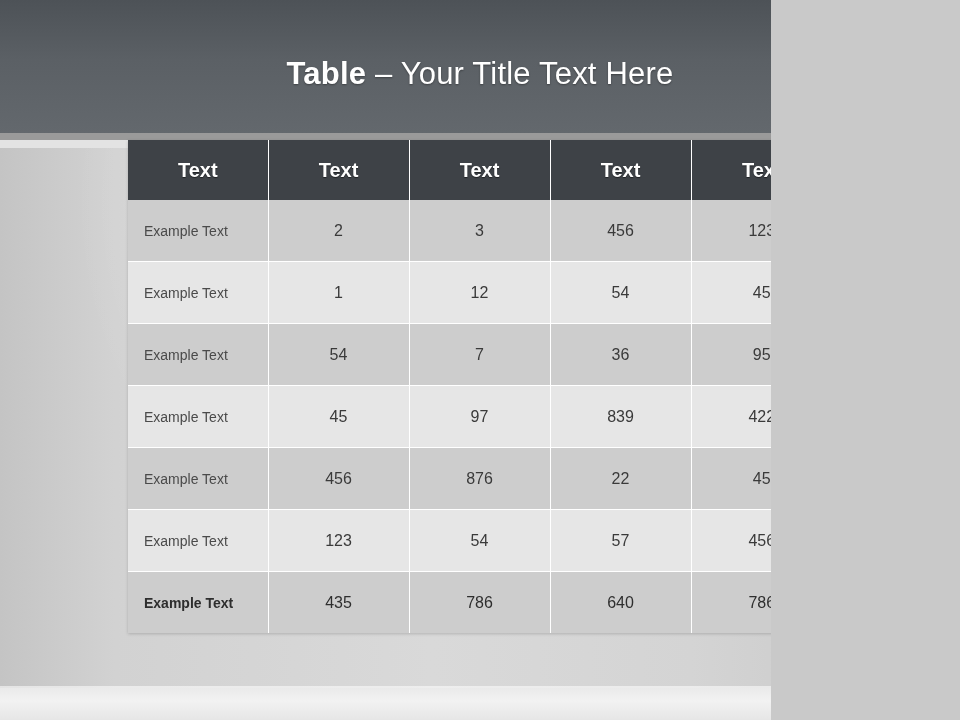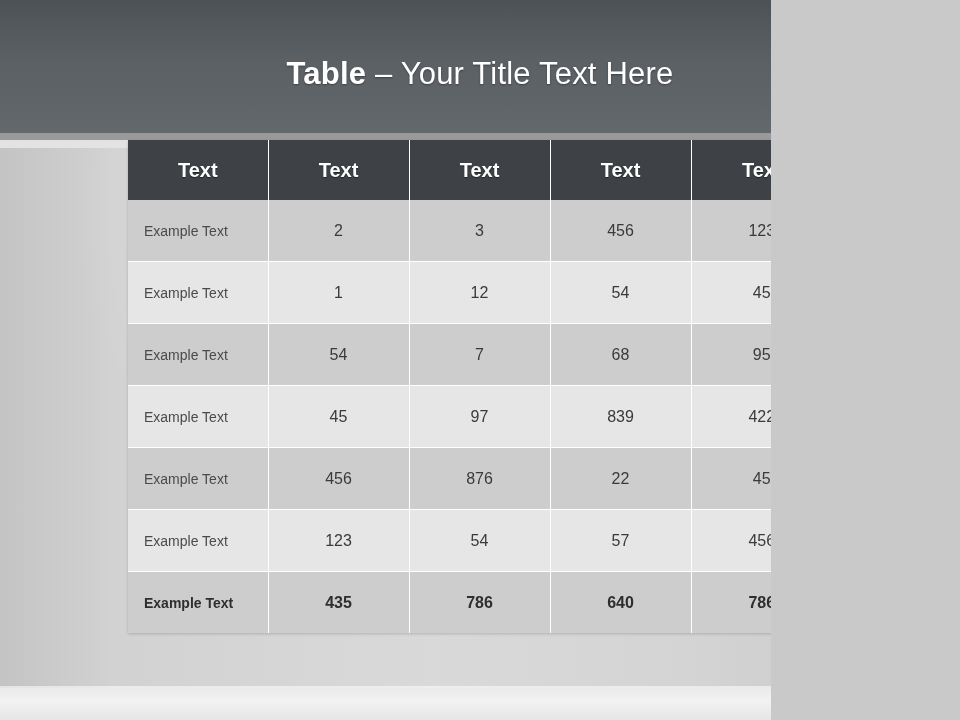--- a/index.html
+++ b/index.html
@@ -122,21 +122,21 @@
     text-align: left;
     padding-left: 16px;
     font-size: 14px;
     color: #4a4a4a;
     margin-top: 13px;
   }
   table.data tbody tr.dark td { background: #cdcdcd; }
   table.data tbody tr.light td { background: #e6e6e6; }
   table.data tbody tr.total td {
     background: #cdcdcd;
-    font-weight: bold;
+    font-weight: normal;
     color: #2e2e2e;
     border-bottom: none;
   }
   table.data tbody tr.total td.label { font-weight: bold; }
   table.data tbody td.num { font-size: 16px; }
 </style>
 </head>
 <body>
 
 <div id="slide">
@@ -182,21 +182,21 @@
           <td class="label">Example Text</td>
           <td class="num">1</td>
           <td class="num">12</td>
           <td class="num">54</td>
           <td class="num">45</td>
         </tr>
         <tr class="dark">
           <td class="label">Example Text</td>
           <td class="num">54</td>
           <td class="num">7</td>
-          <td class="num">68</td>
+          <td class="num">36</td>
           <td class="num">95</td>
         </tr>
         <tr class="light">
           <td class="label">Example Text</td>
           <td class="num">45</td>
           <td class="num">97</td>
           <td class="num">839</td>
           <td class="num">422</td>
         </tr>
         <tr class="dark">

